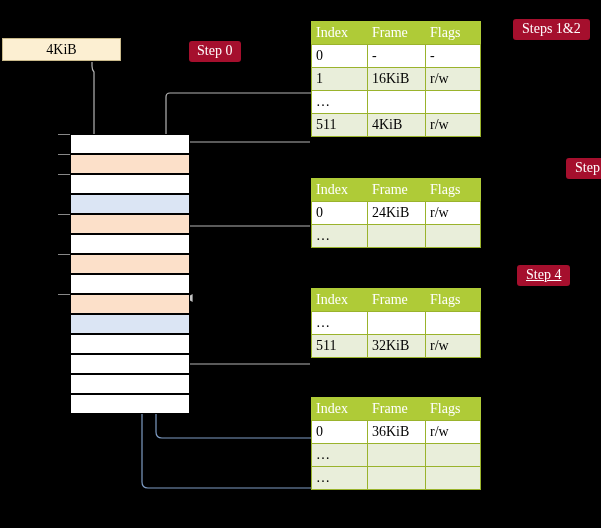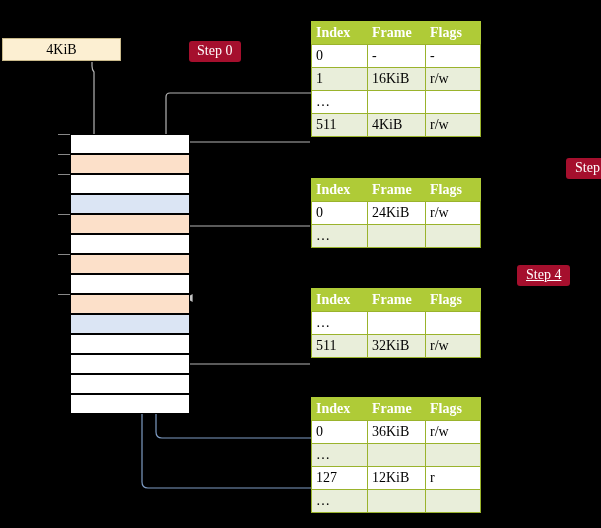--- a/index.html
+++ b/index.html
@@ -60,21 +60,21 @@
     box-sizing:border-box;
     text-align:left;
     vertical-align:middle;
     font-weight:normal;
     overflow:hidden;
     white-space:nowrap;
   }
   .ptable th{
     background:#AFCB37;
     color:#fff;
-    font-weight:bold;
+    font-weight:normal;
     border-color:#AFCB37;
     border-bottom:1px solid #9AB32C;
   }
   .ptable tr.alt td{background:#E9EEDA;}
   .ptable tr.plain td{background:#ffffff;}
   .ptable td.hl{background:#FFFF9E;}
   .col-index{width:56px;}
   .col-frame{width:58px;}
   .col-flags{width:55px;}
   .dots{letter-spacing:1px;}
@@ -147,20 +147,23 @@
   <div class="tick" style="top:134px;"></div>
   <div class="tick" style="top:154px;"></div>
   <div class="tick" style="top:174px;"></div>
   <div class="tick" style="top:214px;"></div>
   <div class="tick" style="top:254px;"></div>
   <div class="tick" style="top:294px;"></div>
 
   <div class="badge" style="left:189px;top:41px;padding-left:8px;">
     <span>Step 0</span>
   </div>
+  <div class="badge" style="left:513px;top:19px;">
+    <span>Steps 1&amp;2</span>
+  </div>
   <div class="badge" style="left:522px;top:158px;margin-left:44px;">
     <span>Step 3</span>
   </div>
   <div class="badge" style="left:517px;top:265px;text-decoration:underline;">
     <span>Step 4</span>
   </div>
 
   <table class="ptable" style="left:311px;top:21px;width:170px;">
     <colgroup>
         <col class="col-index">
@@ -269,25 +272,20 @@
       <tr class="plain">
         <td>0</td>
         <td>36KiB</td>
         <td>r/w</td>
       </tr>
       <tr class="alt">
         <td class="dots">…</td>
         <td></td>
         <td></td>
       </tr>
-      <tr class="plain">
-        <td>127</td>
-        <td>12KiB</td>
-        <td>r</td>
-      </tr>
       <tr class="alt">
         <td class="dots">…</td>
         <td></td>
         <td></td>
       </tr>
     </tbody>
   </table>
 
 </div>
 

